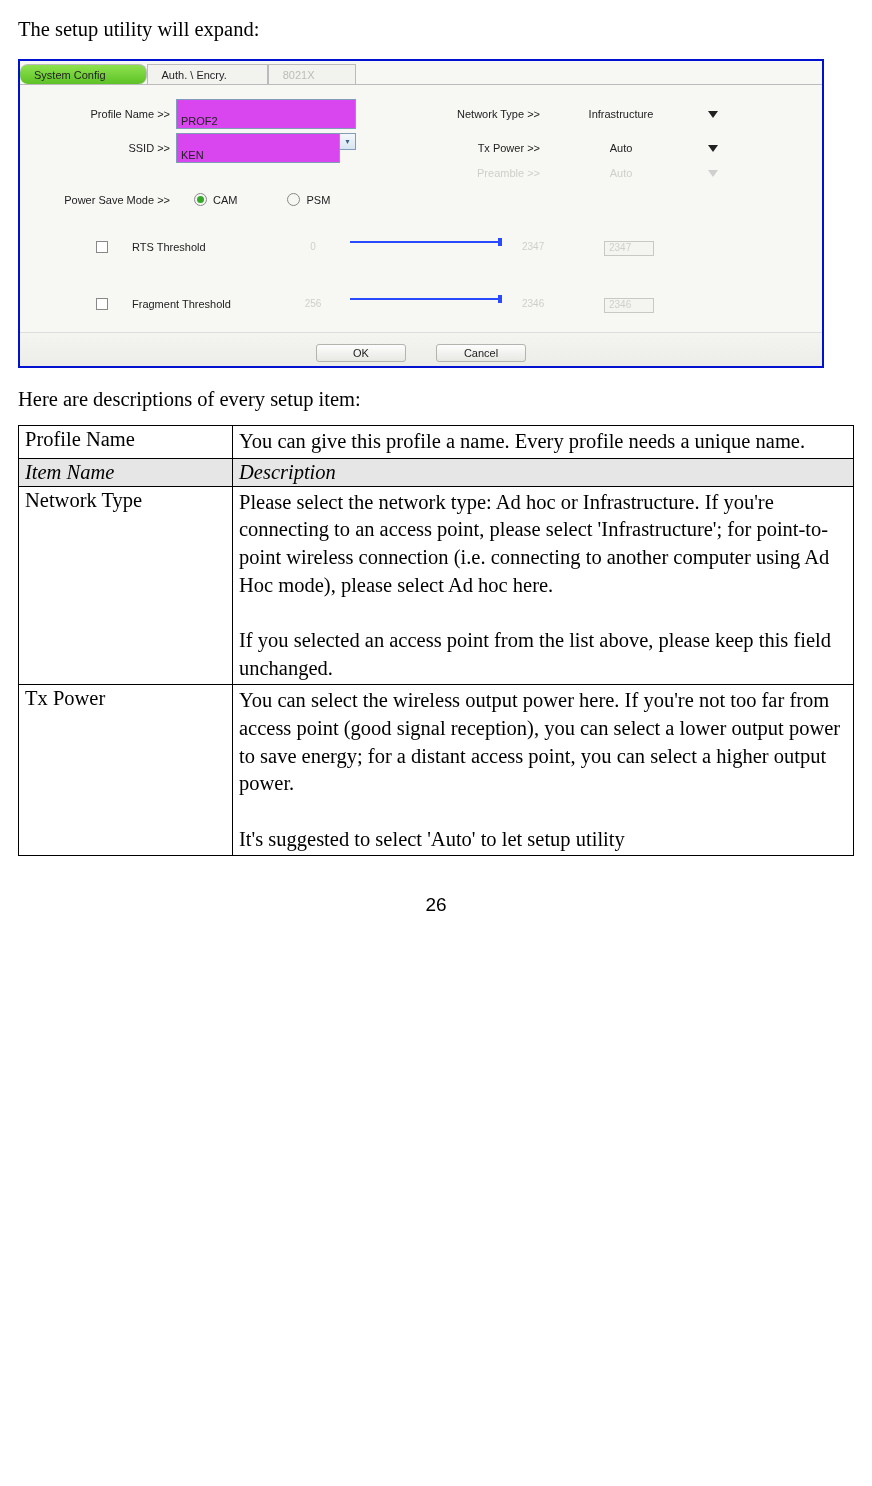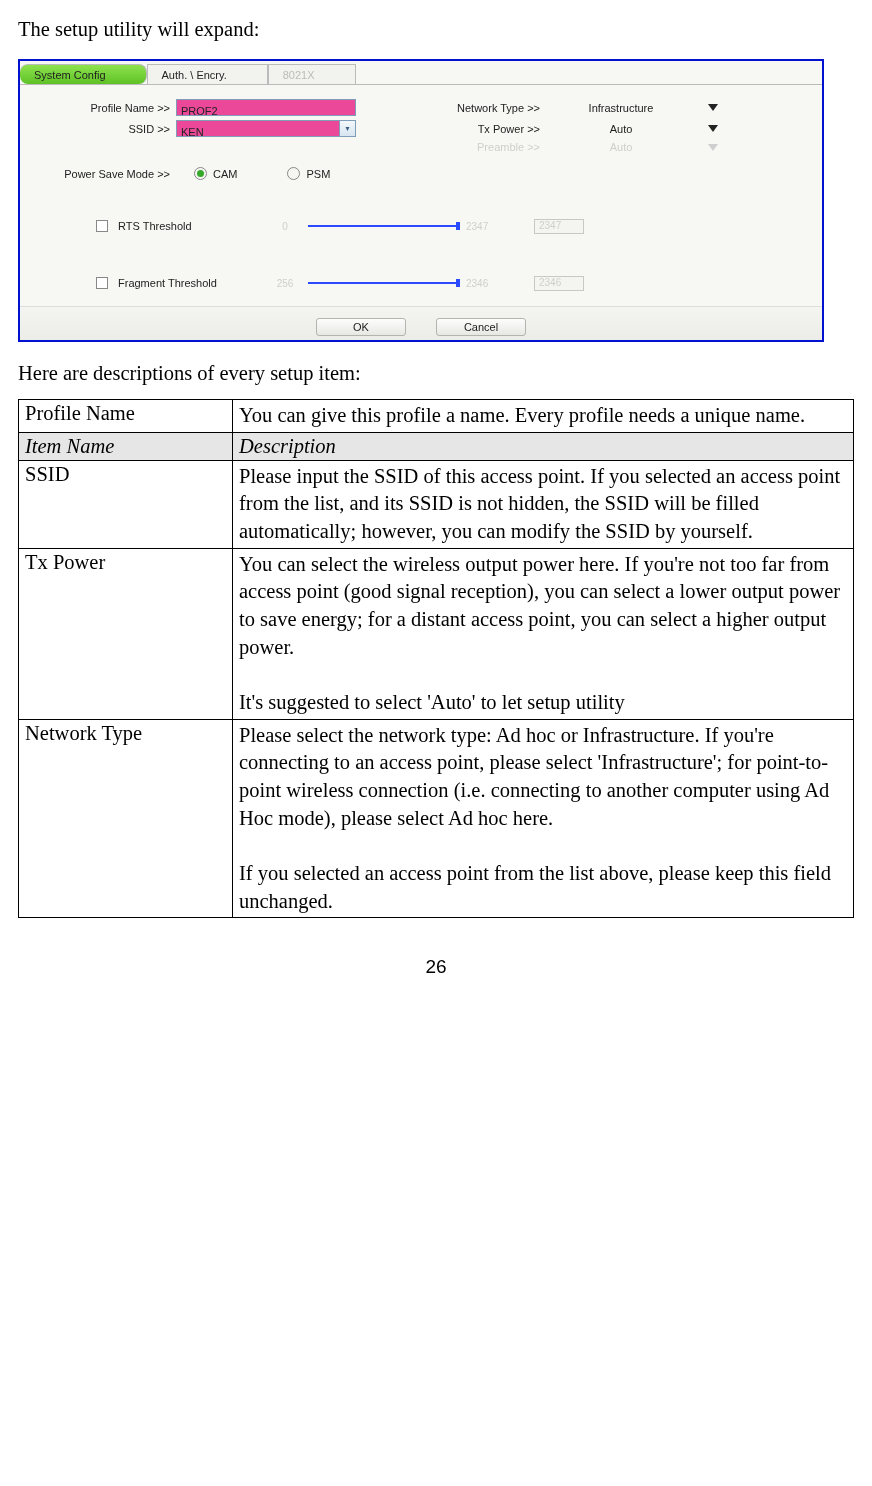--- a/index.html
+++ b/index.html
@@ -53,23 +53,23 @@
   .body-area { padding: 14px 16px 12px 16px; }
   .form-grid {
     display: grid;
     grid-template-columns: 140px 230px 140px 150px 30px;
     row-gap: 4px;
     align-items: center;
   }
   .flabel { text-align: right; padding-right: 6px; }
   .input-box {
     height: 17px;
-    background: #ec4899;
+    background: #d946ef;
     border: 1px solid #7f9db9;
-    padding: 4px 4px;
+    padding: 14px 4px;
     line-height: 15px;
     font-size: 11px;
     width: 180px;
   }
   .combo { display:flex; }
   .combo .arrow {
     width: 16px;
     height: 17px;
     border: 1px solid #7f9db9;
     border-left: none;
@@ -91,21 +91,21 @@
   .radio-dot {
     width: 13px; height:13px; border-radius:50%;
     border: 1px solid #888; margin-right:6px;
     position:relative; background:#f6f6f3;
   }
   .radio-dot.checked::after{
     content:""; position:absolute; inset:2px;
     background:#36a829; border-radius:50%;
   }
   .thresh-block { margin-top:12px; }
-  .thresh-row { display:flex; align-items:center; gap:2px; height:22px;margin-top:35px;}
+  .thresh-row { display:flex; gap:16px; height:22px;margin-top:35px;}
   .chk {
     width:12px; height:12px; border:1px solid #888; background:#fff;
     margin-right:8px; margin-left:60px;
   }
   .tlabel { width:150px; }
   .nudge { width:30px; text-align:center; color:#cfcfca; font-size:10px;}
   .slider-track {
     width: 150px; height:2px; background:#2a4aff; position:relative; margin:0 6px;
   }
   .slider-tick {
@@ -234,35 +234,29 @@
     <td>Profile Name</td>
     <td>
       <p class="cell-para">You can give this profile a name. Every profile needs a unique name.</p>
     </td>
   </tr>
   <tr>
     <th class="col0">Item Name</th>
     <th>Description</th>
   </tr>
   <tr>
-    <td>SSID</td>
+    <td>Network Type</td>
     <td>
-      <p class="cell-para">Please input the SSID of this access point. If you selected an access point from the list, and its SSID is not hidden, the SSID will be filled automatically; however, you can modify the SSID by yourself.</p>
+      <p class="cell-para">Please select the network type: Ad hoc or Infrastructure. If you're connecting to an access point, please select 'Infrastructure'; for point-to-point wireless connection (i.e. connecting to another computer using Ad Hoc mode), please select Ad hoc here.</p>
+      <p class="cell-para">If you selected an access point from the list above, please keep this field unchanged.</p>
     </td>
   </tr>
   <tr>
     <td>Tx Power</td>
     <td>
       <p class="cell-para">You can select the wireless output power here. If you're not too far from access point (good signal reception), you can select a lower output power to save energy; for a distant access point, you can select a higher output power.</p>
       <p class="cell-para">It's suggested to select 'Auto' to let setup utility</p>
     </td>
   </tr>
-  <tr>
-    <td>Network Type</td>
-    <td>
-      <p class="cell-para">Please select the network type: Ad hoc or Infrastructure. If you're connecting to an access point, please select 'Infrastructure'; for point-to-point wireless connection (i.e. connecting to another computer using Ad Hoc mode), please select Ad hoc here.</p>
-      <p class="cell-para">If you selected an access point from the list above, please keep this field unchanged.</p>
-    </td>
-  </tr>
 </tbody>
   </table>
 
 <div class="pagenum">26</div>
 
 </body></html>

